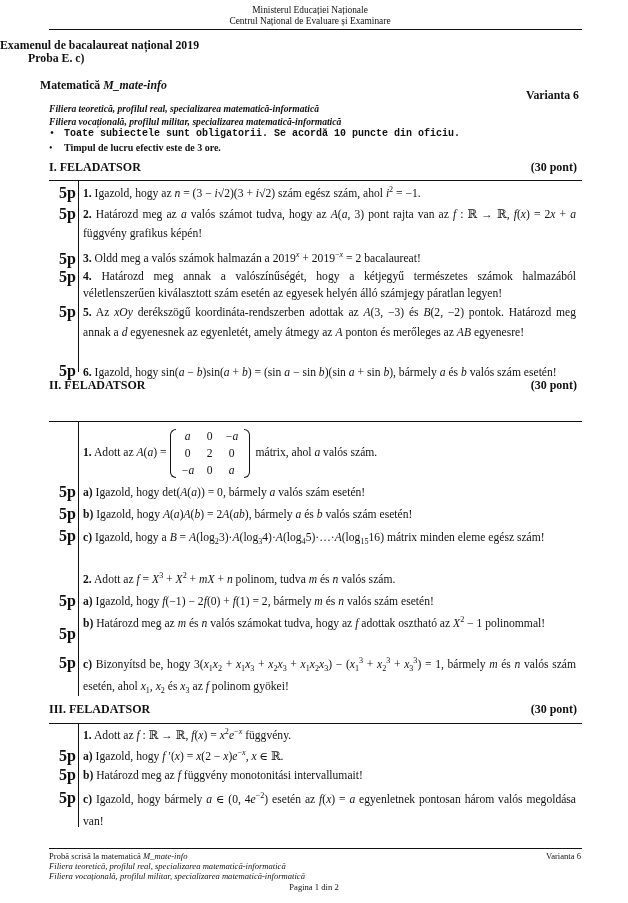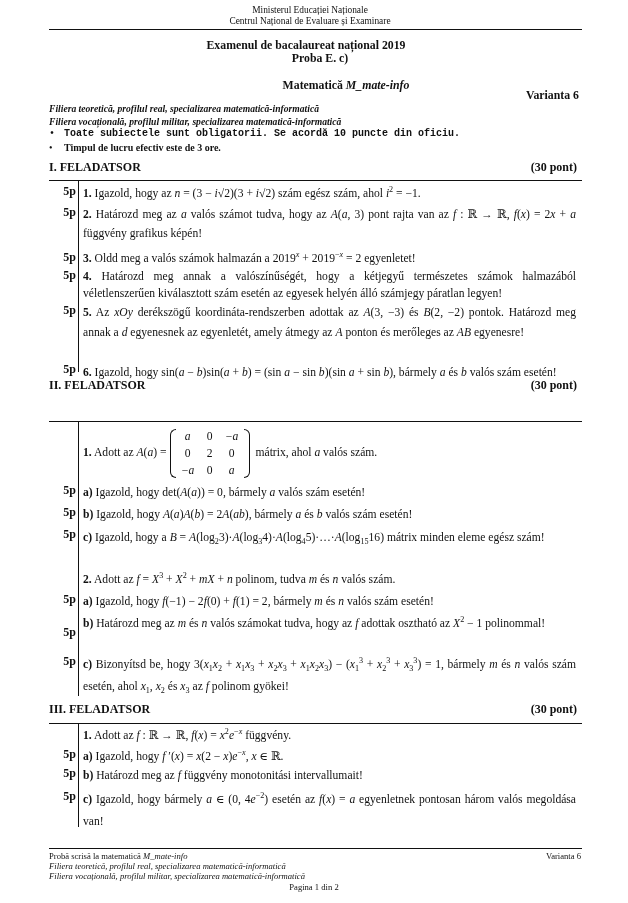--- a/index.html
+++ b/index.html
@@ -3,37 +3,37 @@
 <meta charset="utf-8">
 <style>
   * { box-sizing: border-box; margin: 0; padding: 0; }
   html, body { width: 628px; height: 903px; background: #ffffff; overflow: hidden; }
   body { font-family: "Liberation Serif", "DejaVu Serif", serif; color: #111; position: relative; font-size: 11.6px; }
   .page { position: absolute; left: 0; top: 0; width: 628px; height: 903px; }
 
   .ministry { position: absolute; top: 5px; left: 0; width: 620px; text-align: center; font-size: 9.4px; line-height: 10.5px; }
   .hr-top { position: absolute; top: 29px; left: 49px; width: 533px; height: 1px; background: #111; }
 
-  .title { position: absolute; left: 0; width: 612px; text-align: center; font-weight: bold; font-size: 11.8px; }
+  .title { position: absolute; left: 0; width: 612px; font-weight: bold; font-size: 11.8px; }
   .t1 { top: 38px; } .t2 { top: 51px; padding-left: 28px; } .t3 { top: 78px; margin-left: 40px; }
   .t3 i { font-weight: bold; }
   .variant { position: absolute; top: 88px; right: 49px; font-weight: bold; font-size: 11.8px; }
 
   .filiera { position: absolute; left: 49px; font-style: italic; font-weight: bold; font-size: 9.6px; }
   .f1 { top: 103px; } .f2 { top: 116px; }
   .bullet { position: absolute; left: 49px; font-weight: bold; font-size: 10px; }
   .bullet .dot { display: inline-block; width: 15px; font-weight: normal; }
   .b1 { top: 128px; font-family: Liberation Mono, monospace; } .b2 { top: 142px; }
 
   .sec-head { position: absolute; left: 49px; width: 533px; font-weight: bold; font-size: 12px; }
   .sec-head .pts { position: absolute; right: 5px; top: 0; }
   .sec-line { position: absolute; left: 49px; width: 533px; height: 1px; background: #111; }
 
   .row { position: absolute; left: 49px; width: 533px; }
-  .row .pts { position: absolute; left: 0; width: 27px; text-align: right; font-weight: bold; font-size: 12px; }
+  .row .pts { position: absolute; left: 0; width: 27px; text-align: right; font-weight: bold; font-size: 16px; }
   .row .txt { position: absolute; left: 34px; right: 6px; font-size: 11.6px; line-height: 19px; text-align: justify; }
   .vbar { position: absolute; left: 29px; width: 1px; background: #111; }
   .m { font-family: "Liberation Serif", serif; font-style: italic; }
   b { font-weight: bold; }
 
   .matrix { display: inline-block; vertical-align: middle; position: relative; padding: 0 7px; margin: 0 3px; }
   .matrix::before, .matrix::after { content: ""; position: absolute; top: 1px; bottom: 1px; width: 5px; border: 1px solid #111; }
   .matrix::before { left: 0; border-right: none; border-radius: 6px 0 0 6px; }
   .matrix::after { right: 0; border-left: none; border-radius: 0 6px 6px 0; }
   .matrix table { border-collapse: collapse; }
@@ -80,21 +80,21 @@
     <div class="txt"><b>1.</b> <span>Igazold, hogy az</span> <span class="m">n</span> = (3 − <span class="m">i</span>√2)(3 + <span class="m">i</span>√2) <span>szám egész szám, ahol</span> <span class="m">i</span><sup>2</sup> = −1.</div>
   </div>
 
   <div class="row" style="top:205px">
     <div class="pts">5p</div>
     <div class="txt"><b>2.</b> <span>Határozd meg az</span> <span class="m">a</span> <span>valós számot tudva, hogy az</span> <span class="m">A</span>(<span class="m">a</span>, 3) <span>pont rajta van az</span> <span class="m">f</span> : ℝ → ℝ, <span class="m">f</span>(<span class="m">x</span>) = 2<span class="m">x</span> + <span class="m">a</span> <span>függvény grafikus képén!</span></div>
   </div>
 
   <div class="row" style="top:250px">
     <div class="pts">5p</div>
-    <div class="txt" style="line-height:17px"><b>3.</b> <span>Oldd meg a valós számok halmazán a</span> 2019<sup class="m">x</sup> + 2019<sup>−<span class="m">x</span></sup> = 2 <span>egyenletet!</span></div>
+    <div class="txt" style="line-height:17px"><b>3.</b> <span>Oldd meg a valós számok halmazán a</span> 2019<sup class="m">x</sup> + 2019<sup>−<span class="m">x</span></sup> = 2 <span>bacalaureat!</span></div>
   </div>
 
   <div class="row" style="top:268px">
     <div class="pts">5p</div>
     <div class="txt" style="line-height:17px"><b>4.</b> <span>Határozd meg annak a valószínűségét, hogy a kétjegyű természetes számok halmazából véletlenszerűen kiválasztott szám esetén az egyesek helyén álló számjegy páratlan legyen!</span></div>
   </div>
 
   <div class="row" style="top:303px">
     <div class="pts">5p</div>
     <div class="txt" style="line-height:20px"><b>5.</b> <span>Az</span> <span class="m">xOy</span> <span>derékszögű koordináta-rendszerben adottak az</span> <span class="m">A</span>(3, −3) <span>és</span> <span class="m">B</span>(2, −2) <span>pontok. Határozd meg annak a</span> <span class="m">d</span> <span>egyenesnek az egyenletét, amely átmegy az</span> <span class="m">A</span> <span>ponton és merőleges az</span> <span class="m">AB</span> <span>egyenesre!</span></div>

